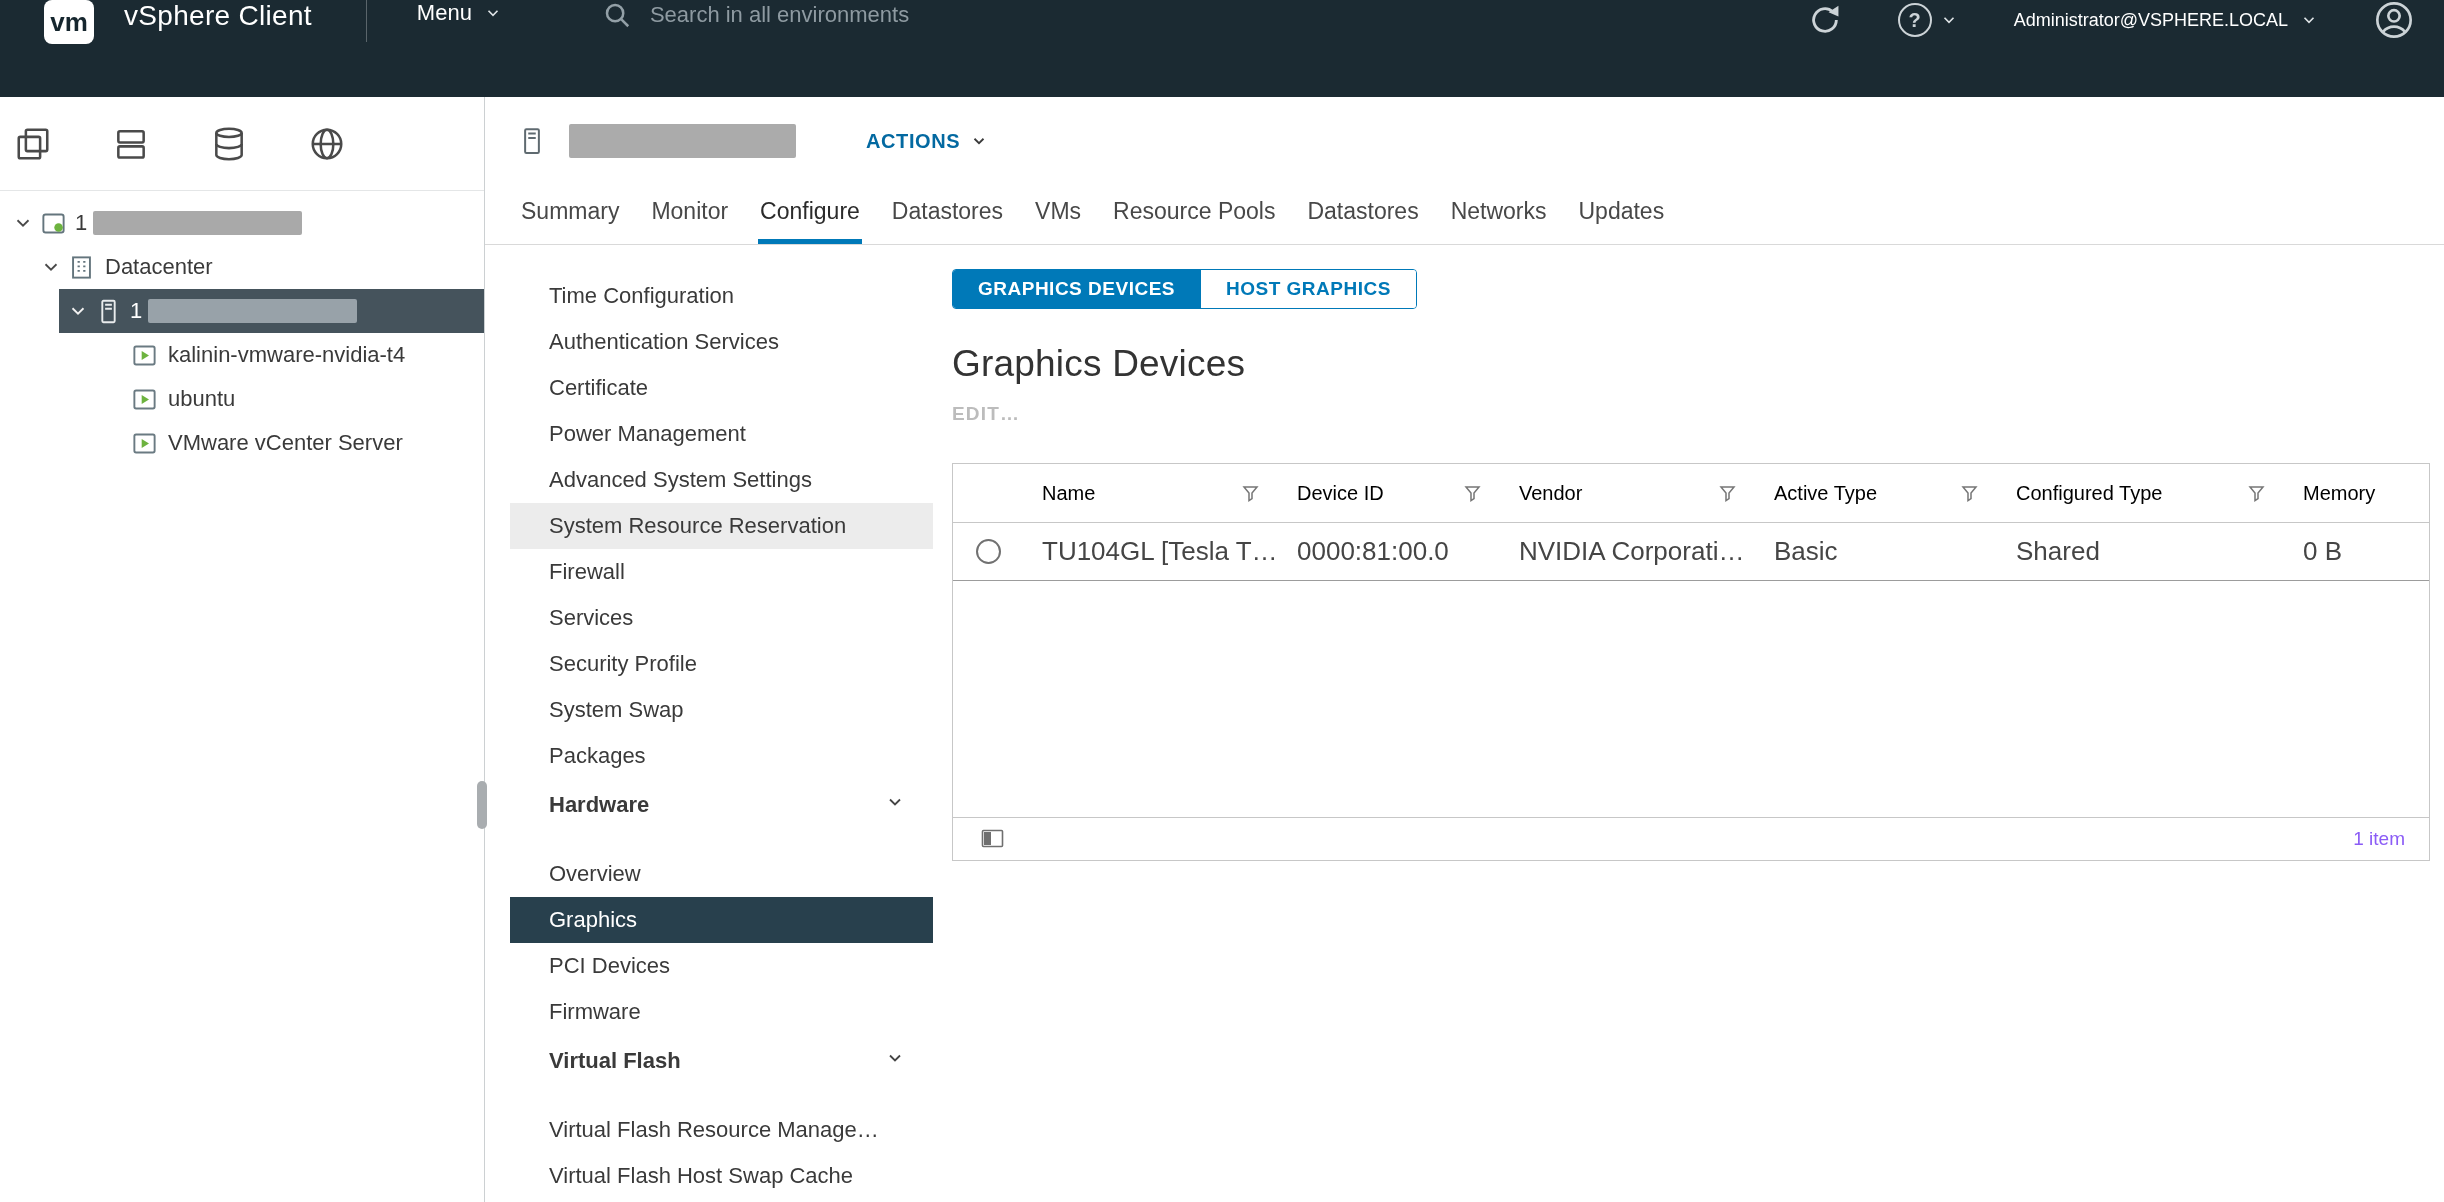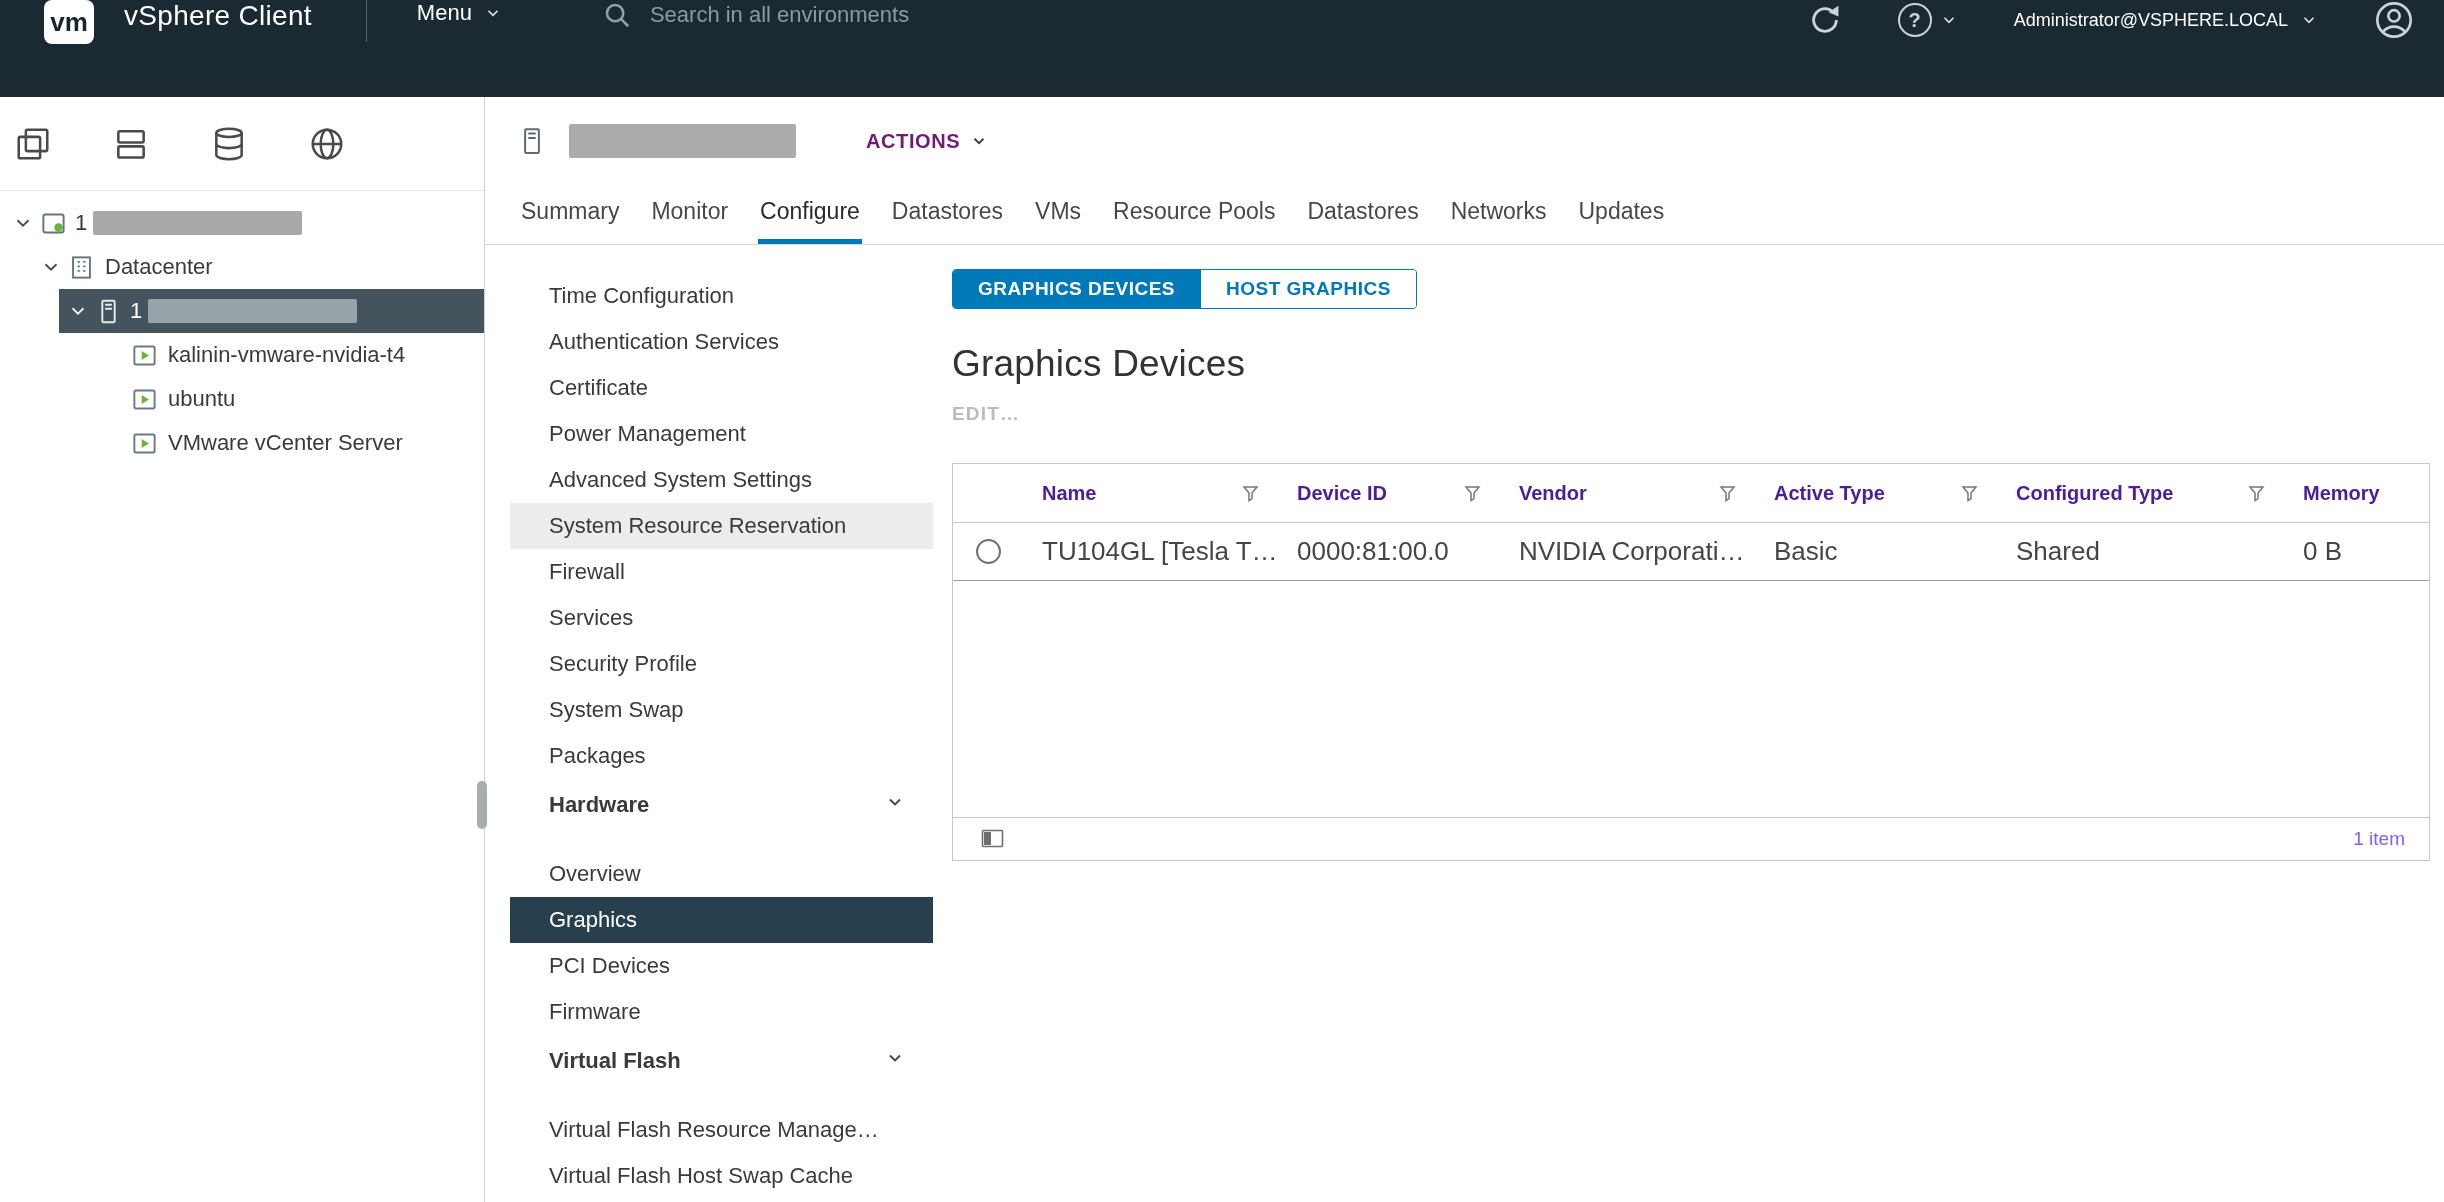--- a/index.html
+++ b/index.html
@@ -46,21 +46,21 @@
   .tree-sel{margin-left:59px;width:calc(100% - 59px);background:#45535c;color:#fff;padding-left:8px}
   .tree-sel .chev{stroke:#f2f2f2}
   .tree-sel .redact{background:#98a2a9}
   .resize-handle{position:absolute;left:477px;top:684px;width:10px;height:48px;background:#a9adb0;border-radius:5px;z-index:5}
 
   
   .main{flex:1;display:flex;flex-direction:column;min-width:0;padding-top:20px}
   .obj-header{flex:0 0 48px;display:flex;align-items:center;padding-left:32px}
   .obj-icon{width:30px;height:30px}
   .obj-redact{width:227px;height:34px;background:#ababab;margin-left:22px;border-radius:2px}
-  .actions-btn{margin-left:70px;display:flex;align-items:center;gap:10px;font-size:20px;font-weight:700;letter-spacing:.6px;color:#701a75}
+  .actions-btn{margin-left:70px;display:flex;align-items:center;gap:10px;font-size:20px;font-weight:700;letter-spacing:.6px;color:#0369a1}
   .actions-btn svg{width:18px;height:18px;fill:none;stroke:#3a3a3a;stroke-width:2.4}
 
   .tabs{flex:0 0 80px;display:flex;align-items:flex-end;gap:28px;padding-left:34px;border-bottom:1px solid #d9d9d9}
   .tab{font-size:23px;color:#484848;padding:0 2px 19px;white-space:nowrap}
   .tab.active{border-bottom:5px solid #0079b8;padding-bottom:14px;color:#2b2b2b}
 
   .split{flex:1;display:flex;min-height:0}
   .cfg-nav{flex:0 0 423px;margin-left:25px;padding-top:28px;font-size:22px;color:#3a3a3a;overflow:hidden}
   .cfg-item{height:46px;display:flex;align-items:center;padding-left:39px;white-space:nowrap}
   .cfg-item.hovered{background:#ececec}
@@ -71,21 +71,21 @@
   
   .panel{flex:1;padding:24px 0 0 19px;min-width:0}
   .toggle{display:inline-flex;height:40px;border:1px solid #0079b8;border-radius:4px;overflow:hidden}
   .tg{display:flex;align-items:center;padding:0 25px;font-size:19px;font-weight:600;letter-spacing:.5px;white-space:nowrap}
   .tg.on{background:#0079b8;color:#fff}
   .tg.off{color:#0079b8;background:#fff;border-left:1px solid #0079b8}
   .panel-title{margin-top:34px;font-size:37px;font-weight:300;color:#333;letter-spacing:.2px}
   .edit-btn{margin-top:18px;font-size:19px;font-weight:600;letter-spacing:1.2px;color:#bcbcbc;background:none;border:none;font-family:inherit;display:block;padding:0}
   .grid{margin-top:38px;width:1478px;height:398px;border:1px solid #c7c7c7;display:flex;flex-direction:column;background:#fff}
   .grid-header{display:flex;align-items:center;height:59px;border-bottom:1px solid #c7c7c7;flex:0 0 auto}
-  .gc{display:flex;align-items:center;justify-content:space-between;padding:0 19px;font-size:20px;font-weight:700;color:#4c1d95}
+  .gc{display:flex;align-items:center;justify-content:space-between;padding:0 19px;font-size:20px;font-weight:400;color:#000000}
   .c0{flex:0 0 70px;justify-content:center;padding:0}
   .c1{flex:0 0 255px}.c2{flex:0 0 222px}.c3{flex:0 0 255px}.c4{flex:0 0 242px}.c5{flex:0 0 287px}.c6{flex:1 1 auto}
   .funnel{width:17px;height:17px;fill:none;stroke:#767676;stroke-width:1.5;flex:0 0 auto}
   .grid-row{display:flex;align-items:center;height:58px;border-bottom:1px solid #9c9c9c;font-size:26px;color:#454545;flex:0 0 auto}
   .cell{padding:0 19px;white-space:nowrap;overflow:hidden;display:block}
   .radio{width:25px;height:25px;border:2px solid #717171;border-radius:50%;background:#fff}
   .grid-fill{flex:1 1 auto}
   .grid-footer{height:43px;border-top:1px solid #c7c7c7;display:flex;align-items:center;justify-content:space-between;padding:0 24px 0 28px;font-size:19px;color:#8b5cf6;flex:0 0 auto}
   .cols-icon{width:23px;height:20px}
 </style>

